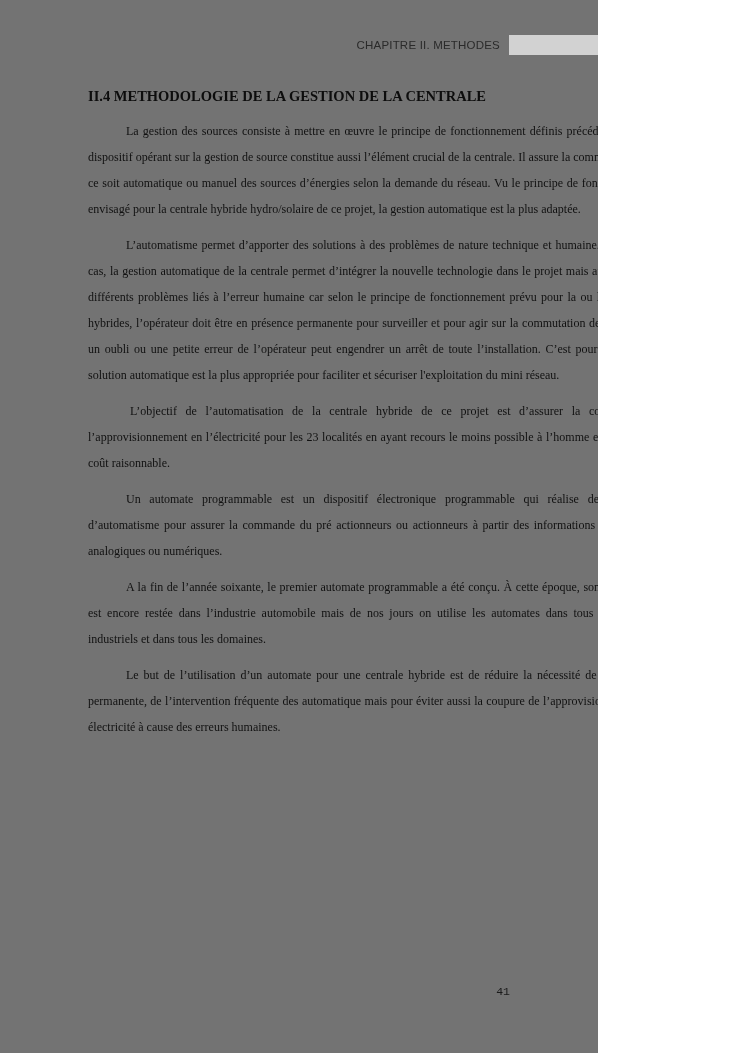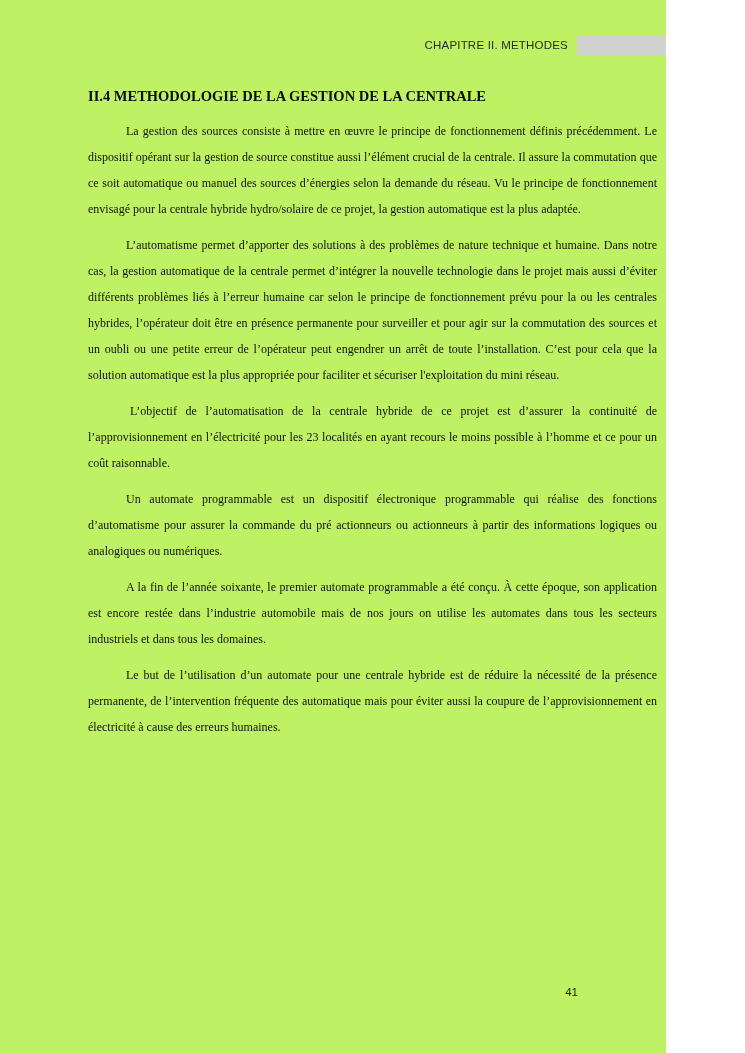--- a/index.html
+++ b/index.html
@@ -2,27 +2,26 @@
 <html><head>
 <meta charset="utf-8">
 <style>
   html, body {
     margin: 0;
     padding: 0;
     background: #ffffff;
   }
   .page {
     position: relative;
-    width: 650px;
+    width: 598px;
     height: 1053px;
-    background: #bef264;
+    background: #737373;
     overflow: hidden;
     font-family: "Liberation Serif", serif;
     color: #111111;
-    padding-left: 16px;
   }
   
   .running-header {
     position: absolute;
     top: 35px;
     right: 0;
     display: flex;
     align-items: center;
   }
   .running-header .chapter-label {
@@ -68,21 +67,21 @@
     color: #111111;
   }
   p.para.indent-lg {
     text-indent: 42px;
   }
   
   .footer {
     position: absolute;
     right: 88px;
     bottom: 55px;
-    font-family: Liberation Sans, sans-serif;
+    font-family: Liberation Mono, monospace;
     font-size: 11.5px;
     color: #1a1a1a;
   }
 </style>
 </head>
 <body>
 
 <div class="page">
 
   <div class="running-header">

